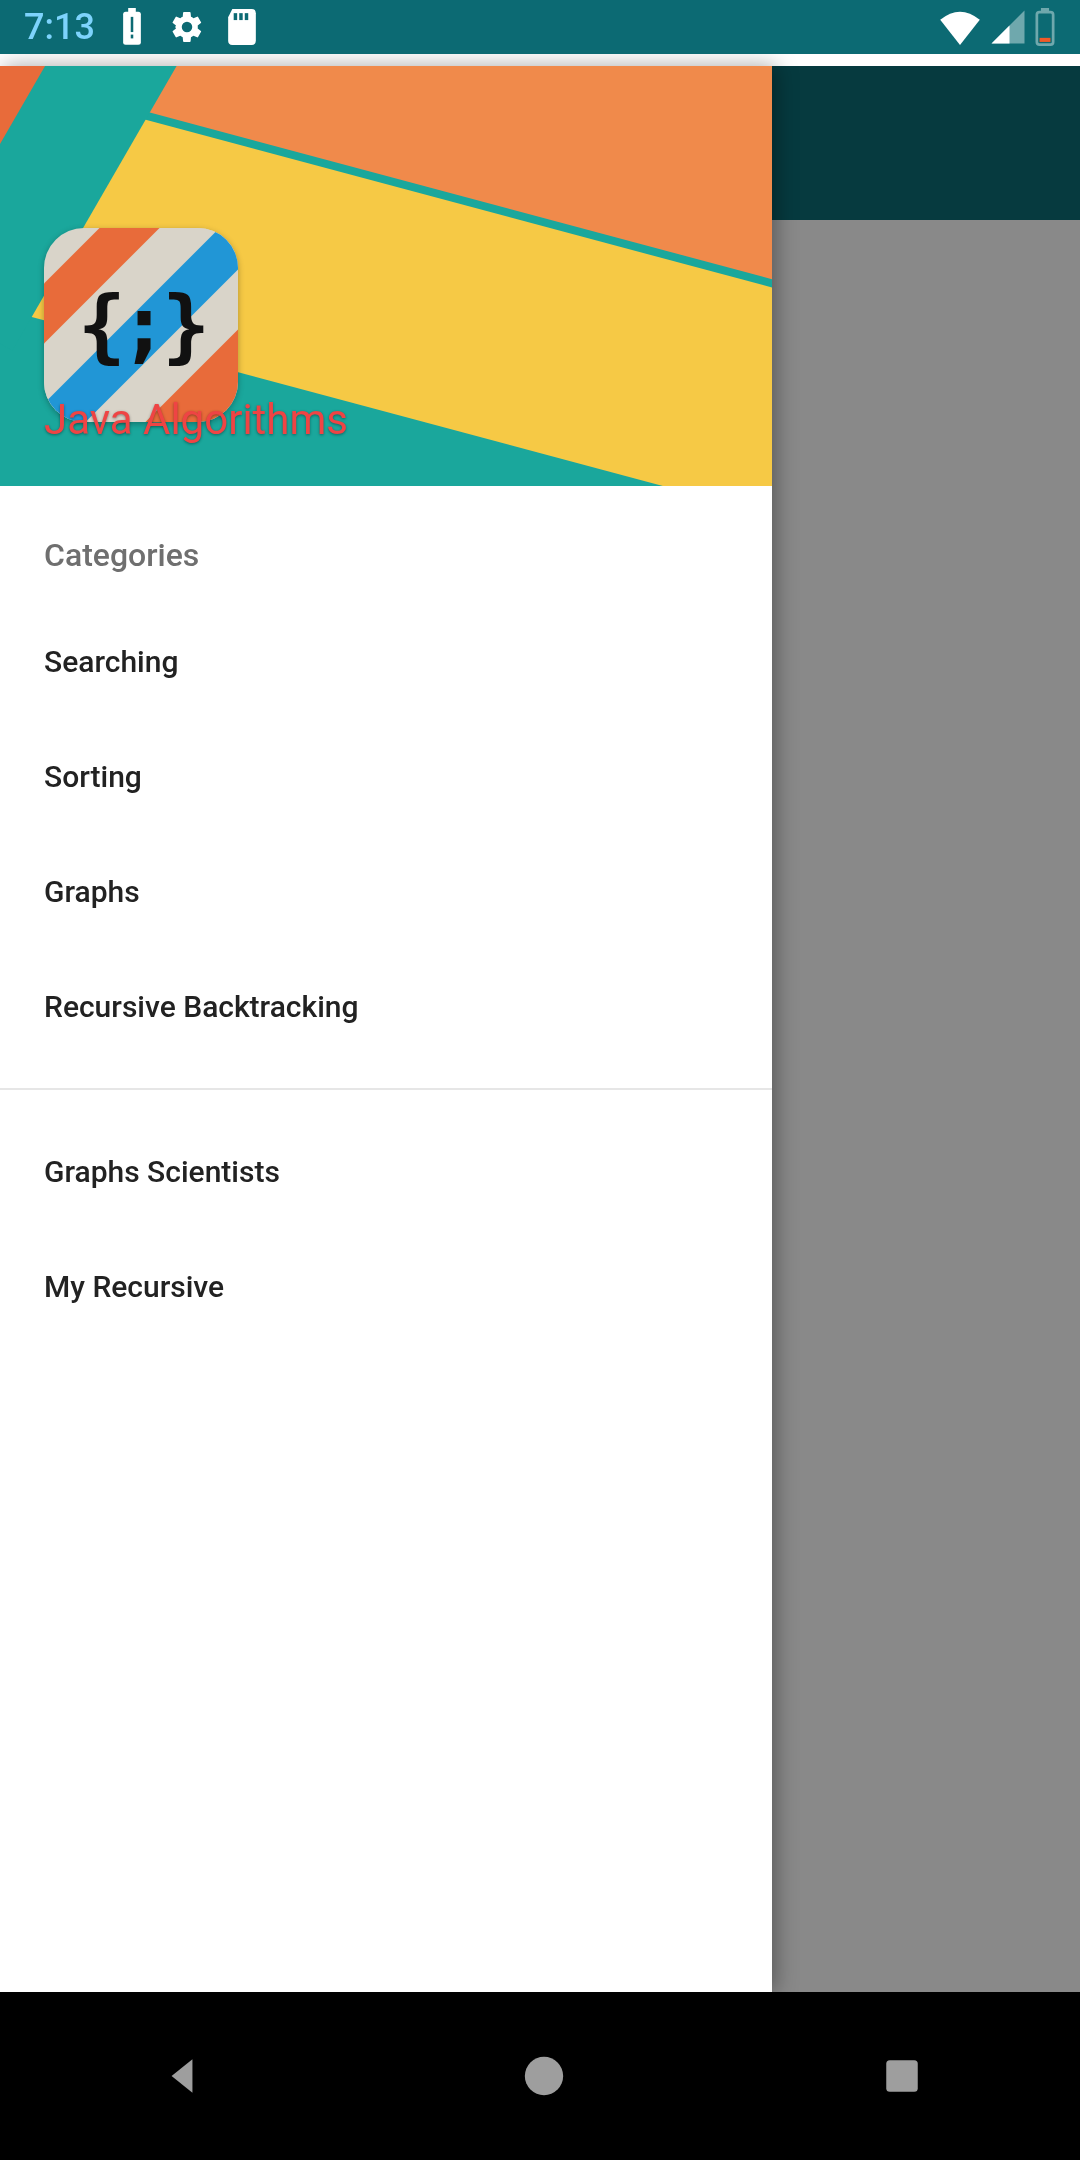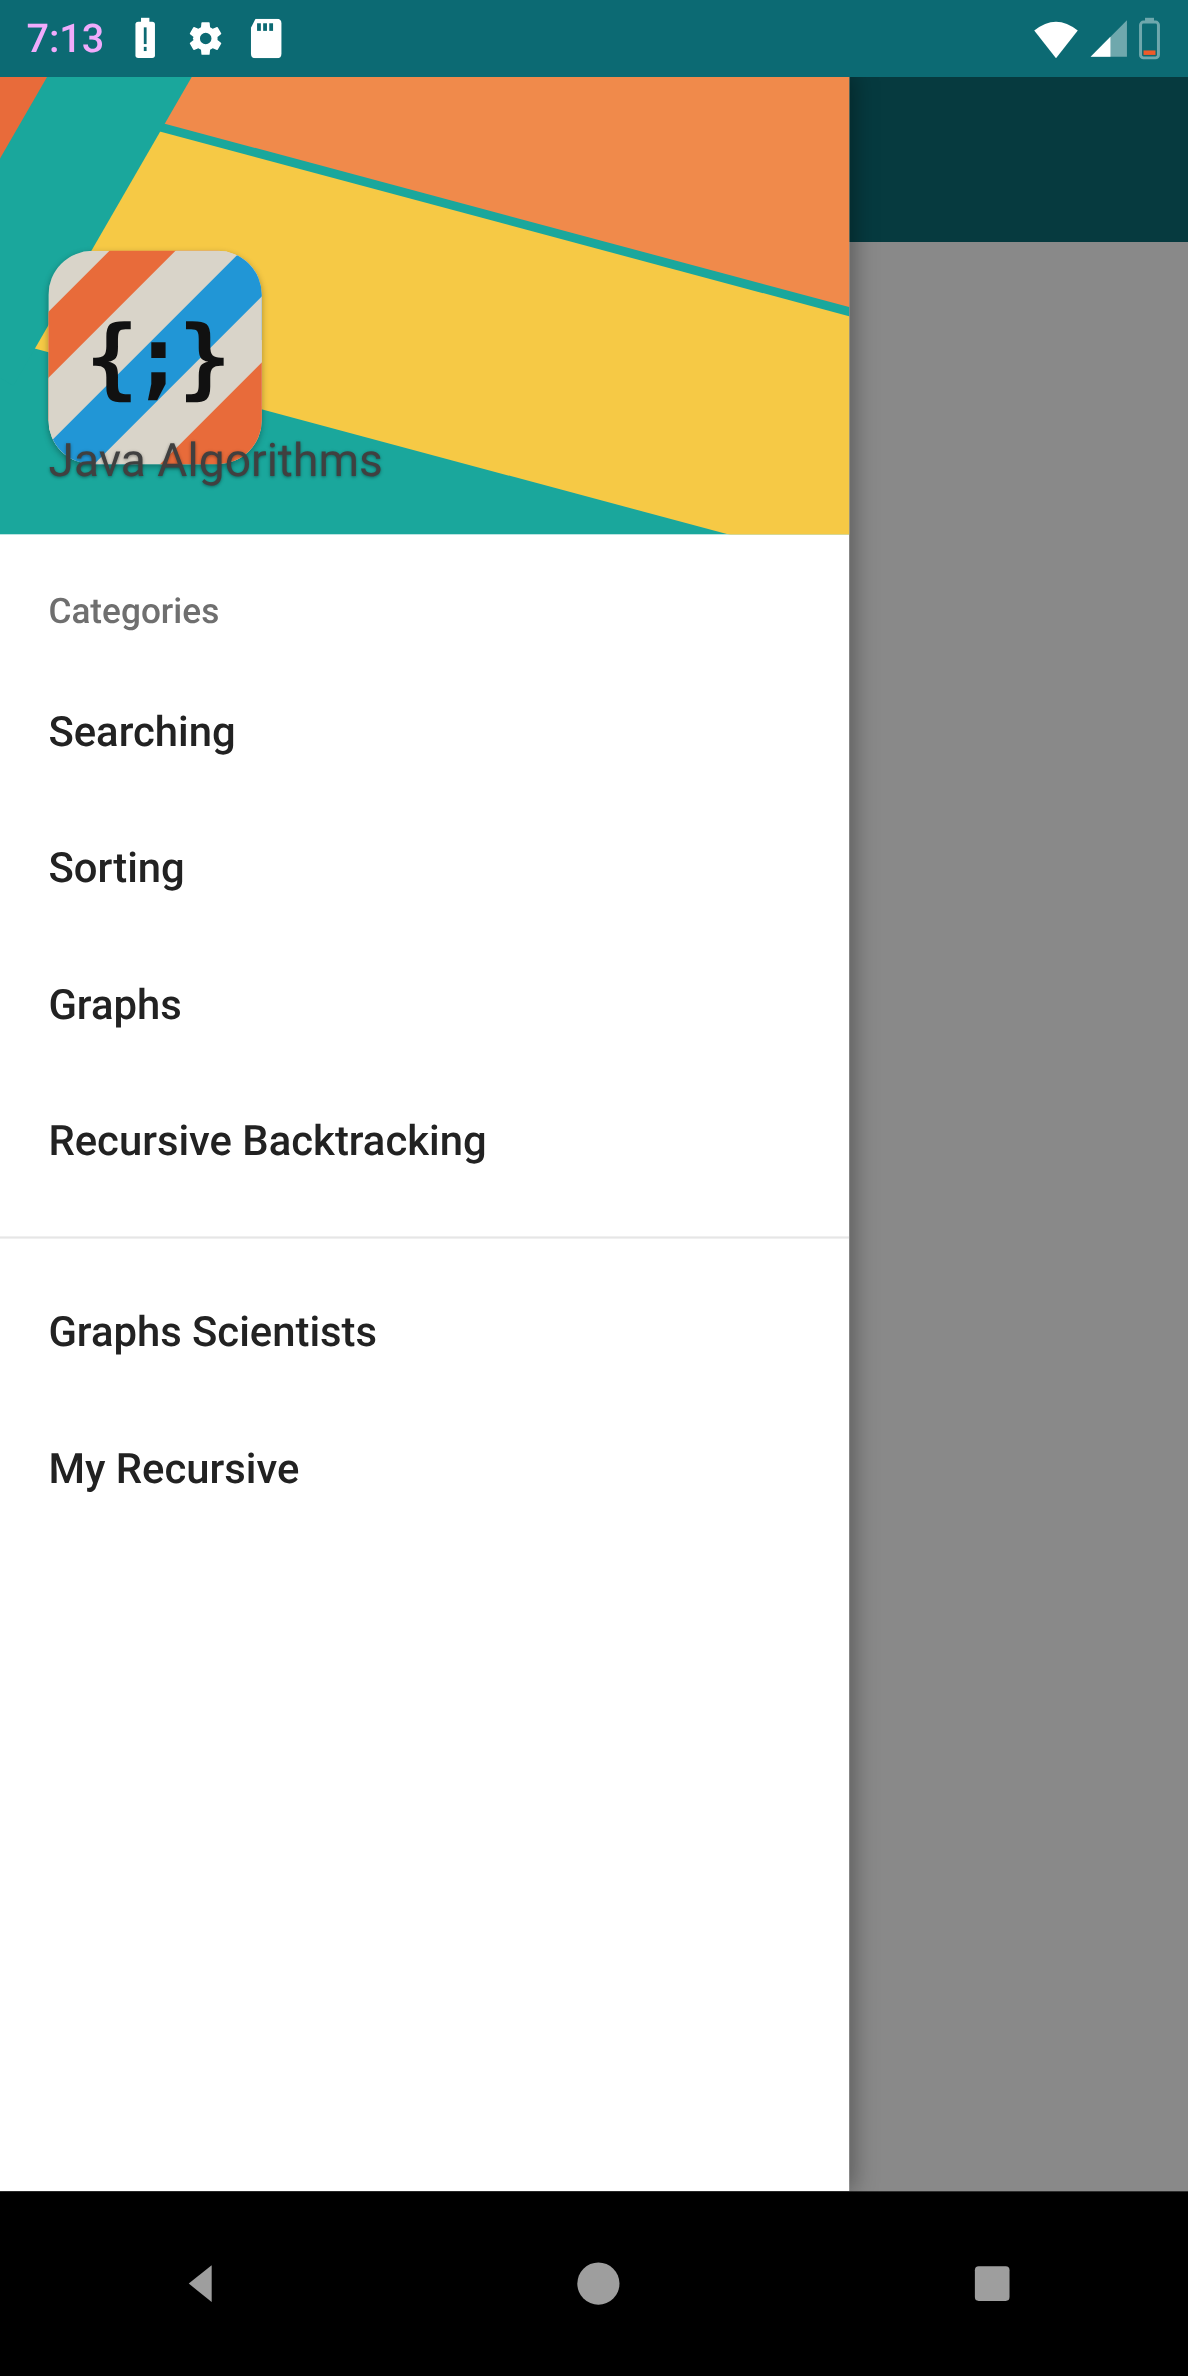--- a/index.html
+++ b/index.html
@@ -1,21 +1,21 @@
 <!DOCTYPE html>
 <html><head>
 <meta charset="utf-8">
 <style>
   * { margin: 0; padding: 0; box-sizing: border-box; }
   html, body { width: 1080px; height: 2160px; overflow: hidden; font-family: Roboto, Arial, sans-serif; background: #000; }
   
   .screen { width: 1080px; height: 2160px; position: relative; background: #fff; }
   
   
-  .status-bar { position: absolute; top: 0; left: 0; right: 0; height: 70px; background: #0c6a73; display: flex; align-items: center; justify-content: space-between; padding: 0 24px; color: #f0abfc; z-index: 5; }
+  .status-bar { position: absolute; top: 0; left: 0; right: 0; height: 54px; background: #0c6a73; display: flex; align-items: center; justify-content: space-between; padding: 0 24px; color: #7dd3fc; z-index: 5; }
   .status-left { display: flex; align-items: center; gap: 22px; }
   .status-right { display: flex; align-items: center; gap: 8px; }
   .status-time { font-size: 36px; font-weight: 500; }
   .status-icon svg { display: block; }
   
   
   .app-bar { position: absolute; top: 66px; left: 0; right: 0; height: 154px; background: #0c6a73; z-index: 1; }
   
   
   .main-content { position: absolute; top: 220px; left: 0; right: 0; bottom: 168px; background: #fafafa; display: flex; flex-direction: column; align-items: center; padding-top: 20px; z-index: 1; }
@@ -42,25 +42,25 @@
   .app-icon { position: absolute; left: 44px; top: 162px; width: 194px; height: 194px; border-radius: 40px; overflow: hidden; box-shadow: 0 2px 6px rgba(0,0,0,0.3); }
   .app-icon .ai-bg { position:absolute; inset:0; background:#d9d4c9; }
   .ai-stripe { position:absolute; width:400px; height:70px; }
   .ais1 { background:#e86b3a; transform:rotate(-45deg); top:-30px; left:-100px; }
   .ais2 { background:#d9d4c9; transform:rotate(-45deg); top:30px; left:-100px; }
   .ais3 { background:#2196d6; transform:rotate(-45deg); top:90px; left:-100px; }
   .ais4 { background:#d9d4c9; transform:rotate(-45deg); top:150px; left:-100px; }
   .ais5 { background:#e86b3a; transform:rotate(-45deg); top:210px; left:-100px; }
   .app-icon .code { position:absolute; inset:0; display:flex; align-items:center; justify-content:center; font-family: monospace; font-weight:900; font-size:80px; color:#111; letter-spacing:-6px; }
   
-  .drawer-title { position: absolute; left: 44px; bottom: 42px; color: #404040; font-size: 42px; font-weight: 400; text-shadow: 0 1px 3px rgba(0,0,0,0.4); }
+  .drawer-title { position: absolute; left: 44px; bottom: 42px; color: #ef4444; font-size: 42px; font-weight: 400; text-shadow: 0 1px 3px rgba(0,0,0,0.4); }
   
   .drawer-scroll { flex: 1; overflow-y: auto; }
   .section-header { padding: 50px 44px 30px; color: #6f6f6f; font-size: 32px; font-weight: 500; }
-  .drawer-item { padding: 40px 44px; color: #222; font-size: 38px; font-weight: 500; }
+  .drawer-item { padding: 40px 44px; color: #222; font-size: 30px; font-weight: 500; }
   .divider { height: 2px; background: #e6e6e6; margin: 24px 0; }
   
   
   .nav-bar { position: absolute; bottom: 0; left: 0; right: 0; height: 168px; background: #000; display: flex; align-items: center; justify-content: space-around; z-index: 10; }
   .nav-btn svg { display:block; }
 </style>
 </head>
 <body>
 
 <div class="screen">

